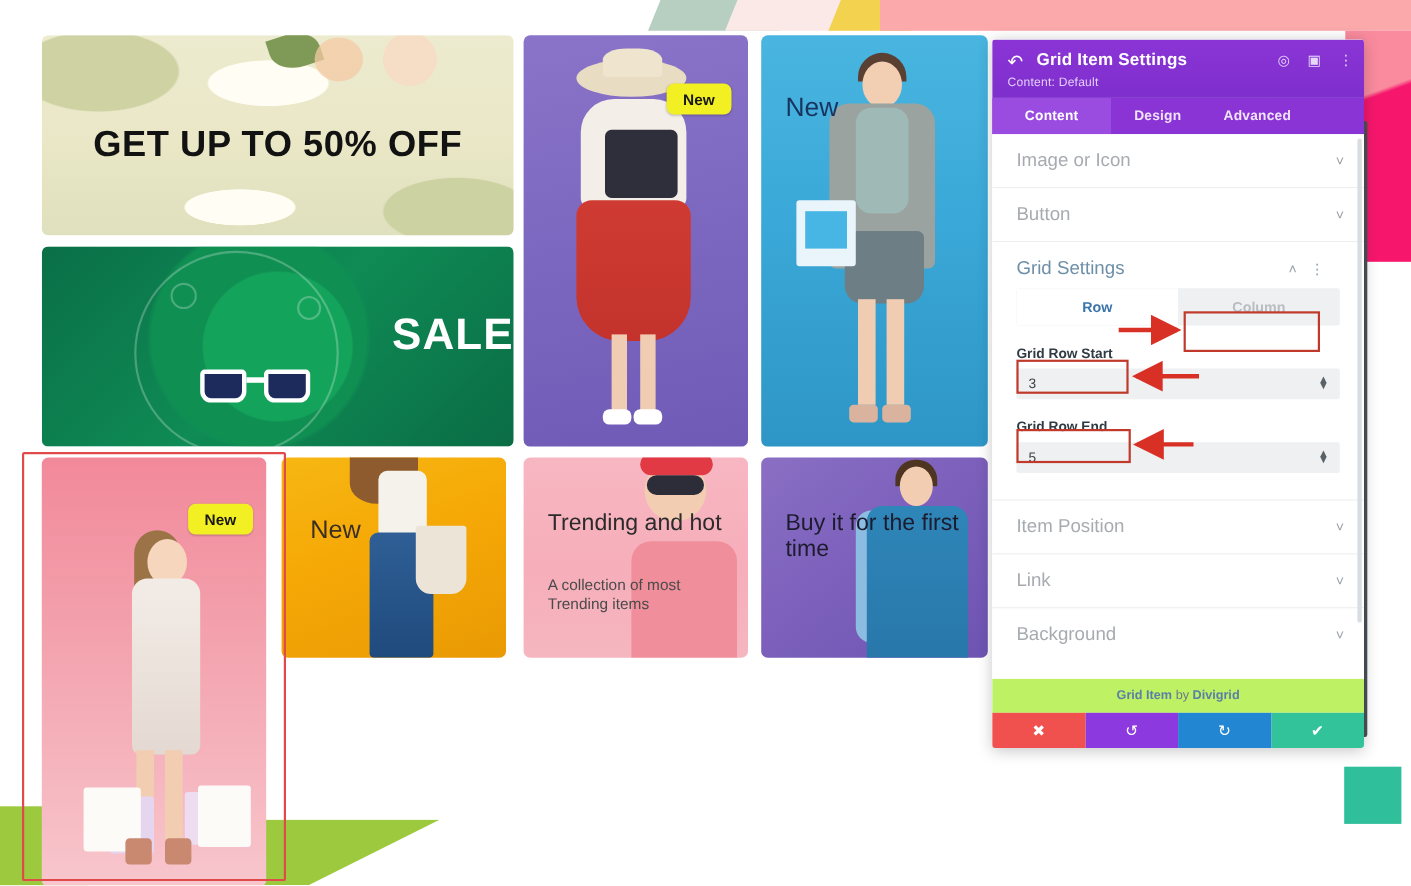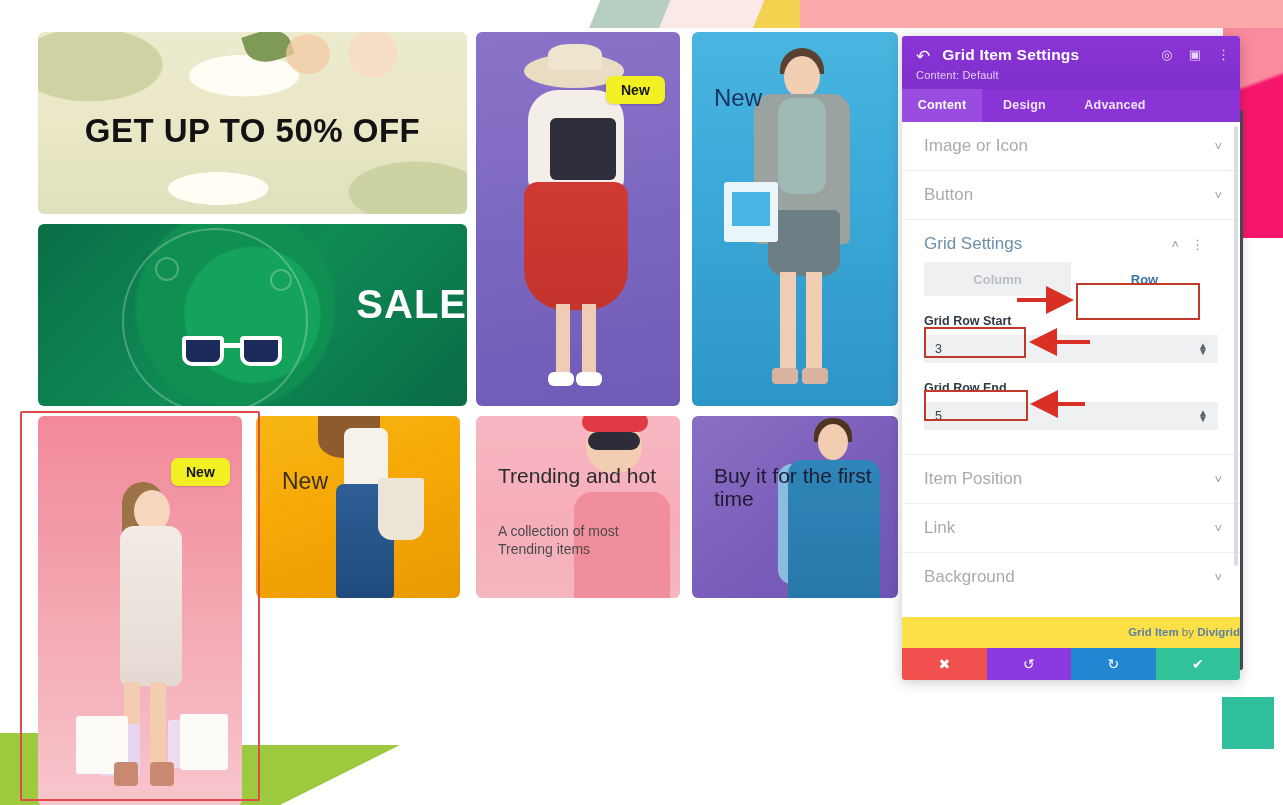--- a/index.html
+++ b/index.html
@@ -281,21 +281,21 @@
   .ph-icons { position:absolute; right: 10px; top: 12px; display:flex; gap: 16px; align-items:center; }
   .ph-ic { color:#e7d5fb; font-size: 13px; cursor:pointer; line-height:1; }
   .ph-preset { color:#e2cdfa; font-size: 11px; margin-top: 5px; letter-spacing:.2px; }
 
   .panel-tabs { display:flex; background: #8b34d6; }
   .p-tab {
     padding: 9px 0 10px 0; text-align:center;
     color: #f0e4fd; font-size: 12.5px; font-weight:700;
     cursor: pointer; letter-spacing:.2px;
   }
-  .p-tab.t1 { width: 80px; }
+  .p-tab.t1 { width: 108px; }
   .p-tab.t2 { width: 85px; }
   .p-tab.t3 { width: 96px; }
   .p-tab.active { background: #9a4ce0; color:#ffffff; }
 
   .panel-body { flex: 1; overflow: hidden; background:#fff; position: relative; }
 
   .sect-row {
     display:flex; align-items:center; justify-content: space-between;
     padding: 14px 18px 14px 22px;
     border-bottom: 1px solid #eceef0;
@@ -331,22 +331,22 @@
   }
   .num-field {
     display:flex; align-items:center; justify-content:space-between;
     height: 28px; background: #eef0f2; border-radius: 2px;
     padding: 0 10px 0 11px;
   }
   .num-val { font-size: 12.5px; color: #3c4348; }
   .spin { display:flex; flex-direction:column; align-items:center; line-height:.62; color:#5a6268; font-size: 10px; cursor:pointer; }
 
   .panel-credit {
-    text-align:right; font-size: 11.5px; color: #5b7fa6; font-weight: 700;
-    padding: 9px 0 10px 0; background:#fde047;
+    text-align:center; font-size: 11.5px; color: #5b7fa6; font-weight: 700;
+    padding: 9px 0 10px 0; background:#bef264;
   }
   .panel-credit .muted { color:#6a7a88; font-weight:400; }
   .panel-actions { display:flex; height: 32px; }
   .pa-btn { flex:1; display:flex; align-items:center; justify-content:center; color:#fff; font-size: 14px; cursor:pointer; }
   .pa-close  { background:#f0514e; }
   .pa-undo   { background:#8c3ae0; }
   .pa-redo   { background:#2286d2; }
   .pa-save   { background:#33c39a; }
 
   .scrollbar {
@@ -509,22 +509,22 @@
       <div class="sect-open-head">
         <span class="sect-label open">Grid Settings</span>
         <span class="sect-right">
           <span class="chev">˄</span>
           <span class="kebab">⋮</span>
         </span>
       </div>
 
       <div class="grid-controls">
         <div class="seg">
+          <div class="seg-btn active">Row</div>
           <div class="seg-btn inactive">Column</div>
-          <div class="seg-btn active">Row</div>
         </div>
 
         <span class="field-label">Grid Row Start</span>
         <div class="num-field">
           <span class="num-val">3</span>
           <span class="spin">
               <span>▲</span>
               <span>▼</span>
             </span>
         </div>

